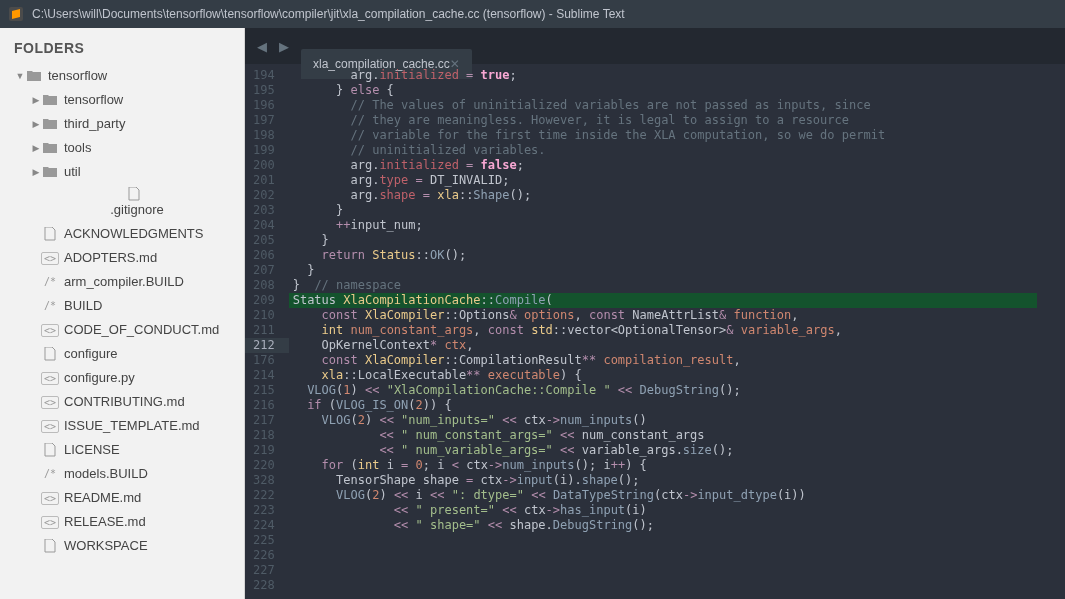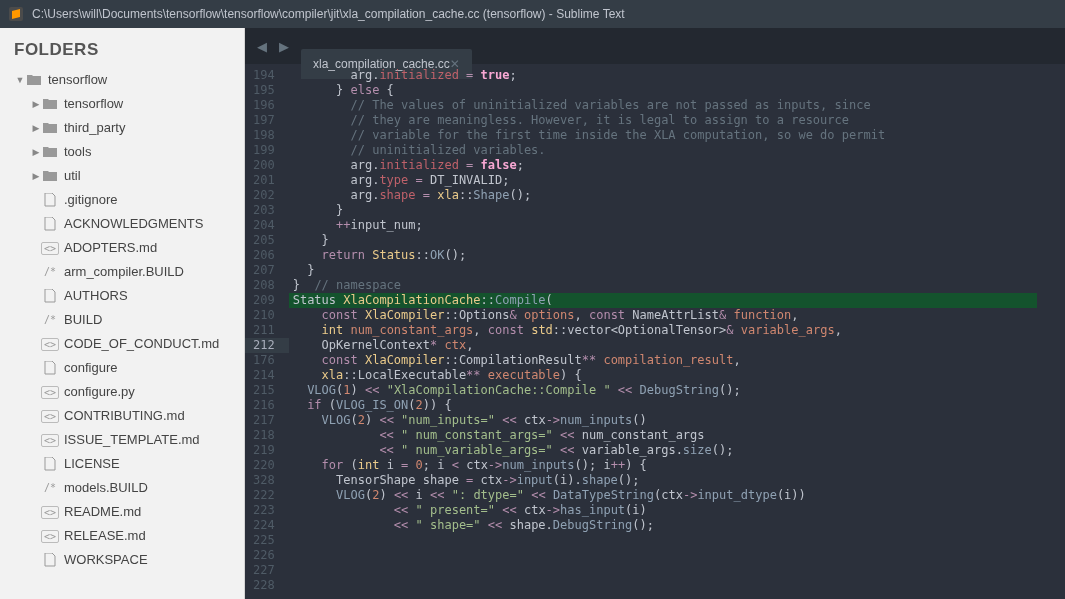--- a/index.html
+++ b/index.html
@@ -35,21 +35,21 @@
   overflow: hidden;
 }
 .sidebar {
   width: 245px;
   background: #f2f2f2;
   border-right: 1px solid #d5d5d5;
   overflow-y: auto;
   padding-top: 8px;
 }
 .sidebar-header {
-  font-size: 17px;
+  font-size: 14px;
   font-weight: bold;
   color: #555;
   padding: 4px 14px 8px 14px;
   letter-spacing: 0.5px;
 }
 .tree-item {
   display: flex;
   align-items: center;
   padding: 3px 0;
   font-size: 13px;
@@ -214,21 +214,21 @@
         </div>
         <div class="tree-item" style="padding-left: 30px;">
           <span class="tree-arrow">▶</span>
           <span class="tree-icon">
             <svg width="14" height="12" viewBox="0 0 14 12">
               <path d="M0 1 L5 1 L6 2 L14 2 L14 11 L0 11 Z" fill="#999"></path>
             </svg>
           </span>
           <span>util</span>
         </div>
-        <div class="tree-item" style="padding-left: 30px;">
+        <div class="tree-item" style="padding-left: 30px; flex-direction: column;">
           <span class="tree-arrow"></span>
           <span class="tree-icon">
             <svg width="12" height="14" viewBox="0 0 12 14">
               <path d="M1 0 L8 0 L11 3 L11 13 L1 13 Z" fill="none" stroke="#999" stroke-width="1"></path>
             </svg>
           </span>
           <span>.gitignore</span>
         </div>
         <div class="tree-item" style="padding-left: 30px;">
           <span class="tree-arrow"></span>
@@ -245,29 +245,20 @@
             <span style="font-family:monospace;font-size:10px;color:#999;border:1px solid #bbb;border-radius:2px;padding:0 2px;line-height:11px;">&lt;&gt;</span>
           </span>
           <span>ADOPTERS.md</span>
         </div>
         <div class="tree-item" style="padding-left: 30px;">
           <span class="tree-arrow"></span>
           <span class="tree-icon">
             <span style="font-family:monospace;font-size:10px;color:#999;">/*</span>
           </span>
           <span>arm_compiler.BUILD</span>
-        </div>
-        <div class="tree-item" style="padding-left: 30px;">
-          <span class="tree-arrow"></span>
-          <span class="tree-icon">
-            <svg width="12" height="14" viewBox="0 0 12 14">
-              <path d="M1 0 L8 0 L11 3 L11 13 L1 13 Z" fill="none" stroke="#999" stroke-width="1"></path>
-            </svg>
-          </span>
-          <span>AUTHORS</span>
         </div>
         <div class="tree-item" style="padding-left: 30px;">
           <span class="tree-arrow"></span>
           <span class="tree-icon">
             <span style="font-family:monospace;font-size:10px;color:#999;">/*</span>
           </span>
           <span>BUILD</span>
         </div>
         <div class="tree-item" style="padding-left: 30px;">
           <span class="tree-arrow"></span>

